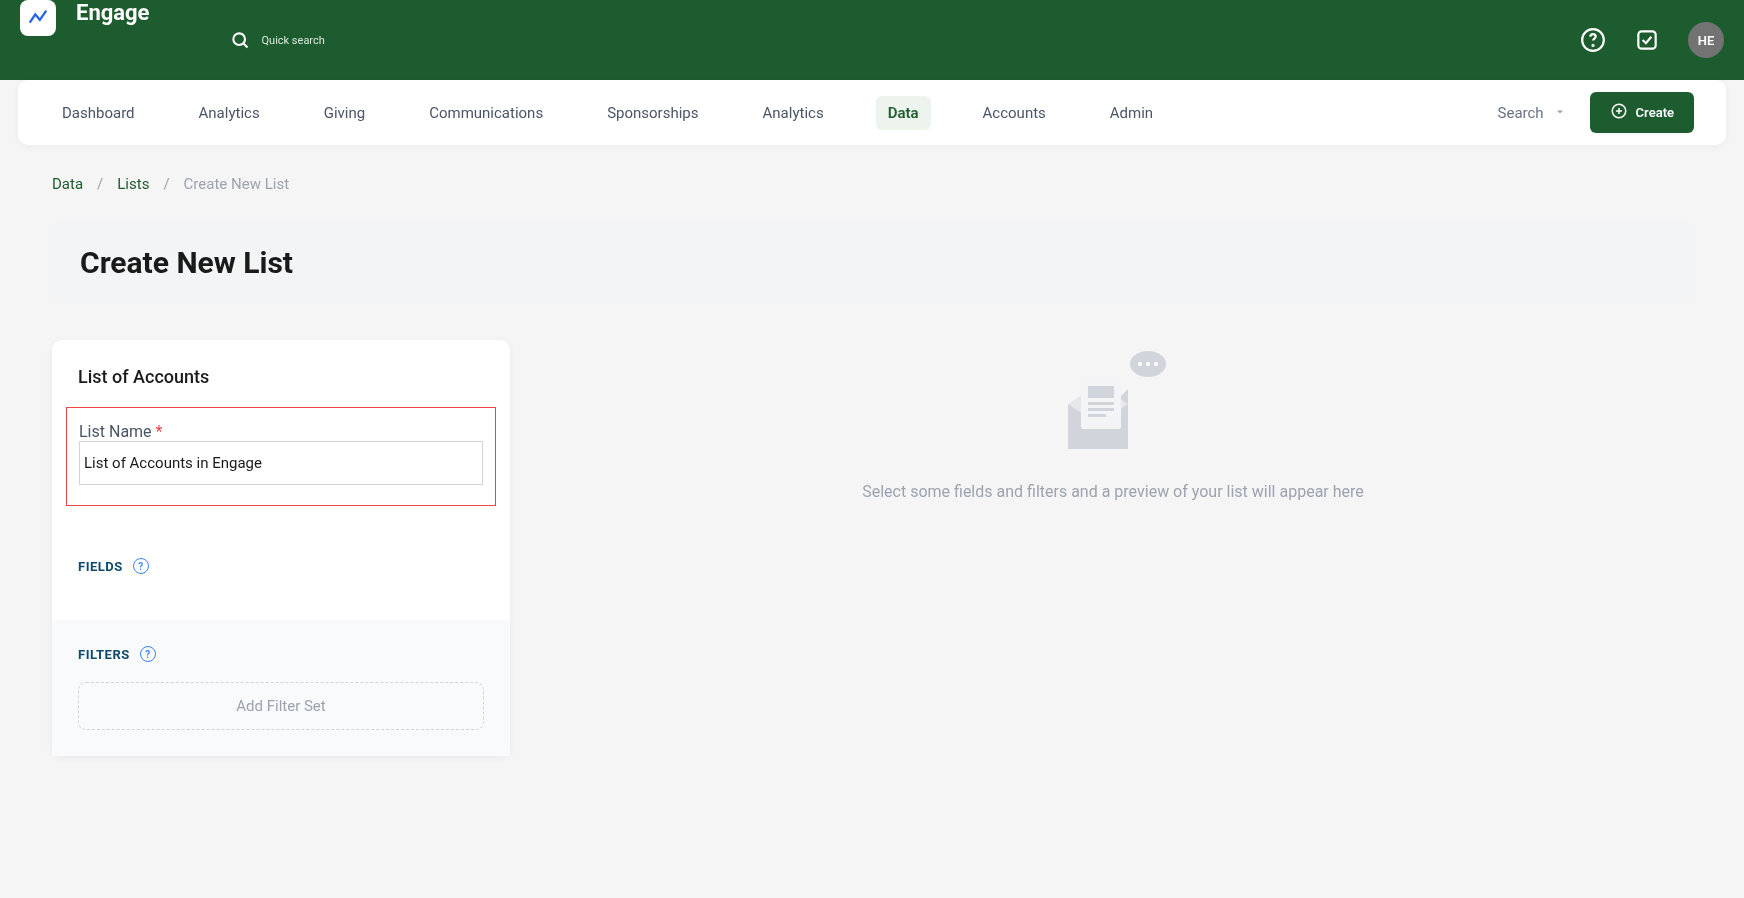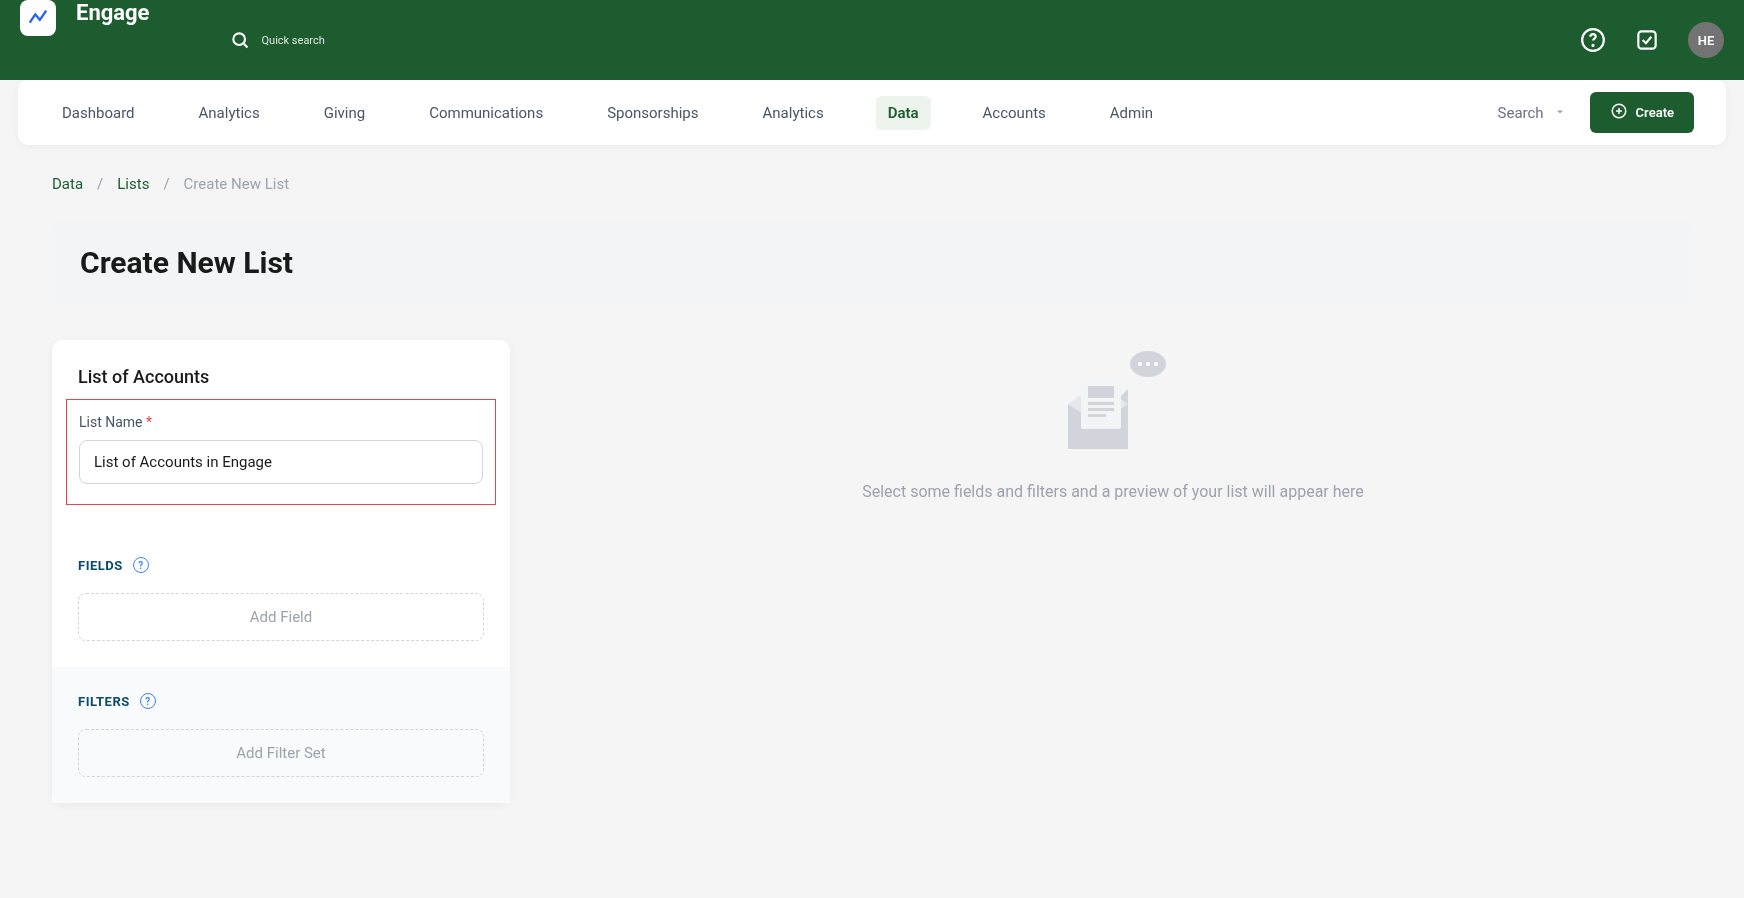--- a/index.html
+++ b/index.html
@@ -182,42 +182,42 @@
       width: 458px;
       box-shadow: 0 2px 8px rgba(0,0,0,0.05);
       flex-shrink: 0;
     }
     .form-section {
       padding: 26px;
     }
     .form-section-title {
       font-size: 18px;
       color: #1a1a1a;
-      margin-bottom: 12px;
+      margin-bottom: 20px;
       font-weight: 500;
     }
     .highlighted-field {
       border: 1.5px solid #ef4444;
       padding: 14px 12px 20px 12px;
       margin: 0 -12px;
     }
     .field-label {
-      font-size: 14px;
+      font-size: 16px;
       color: #4a5568;
-      margin-bottom: 10px;
+      margin-bottom: 0;
       display: block;
     }
     .required-asterisk {
       color: #ef4444;
     }
     .text-input {
       width: 100%;
-      padding: 12px 14px;
+      padding: 12px 4px;
       border: 1px solid #d1d5db;
-      border-radius: 8px;
+      border-radius: 0;
       font-size: 15px;
       color: #1a1a1a;
       outline: none;
     }
     .section-label-row {
       display: flex;
       align-items: center;
       gap: 10px;
       margin-bottom: 20px;
     }
@@ -366,21 +366,20 @@
           </label>
           <input type="text" class="text-input" value="List of Accounts in Engage" style="">
         </div>
       </div>
 
       <div class="form-section">
         <div class="section-label-row">
           <span class="section-label">FIELDS</span>
           <span class="help-icon">?</span>
         </div>
-        <button class="dashed-btn">Add Field</button>
       </div>
 
       <div class="filters-section">
         <div class="section-label-row">
           <span class="section-label">FILTERS</span>
           <span class="help-icon">?</span>
         </div>
         <button class="dashed-btn">Add Filter Set</button>
       </div>
     </div>

